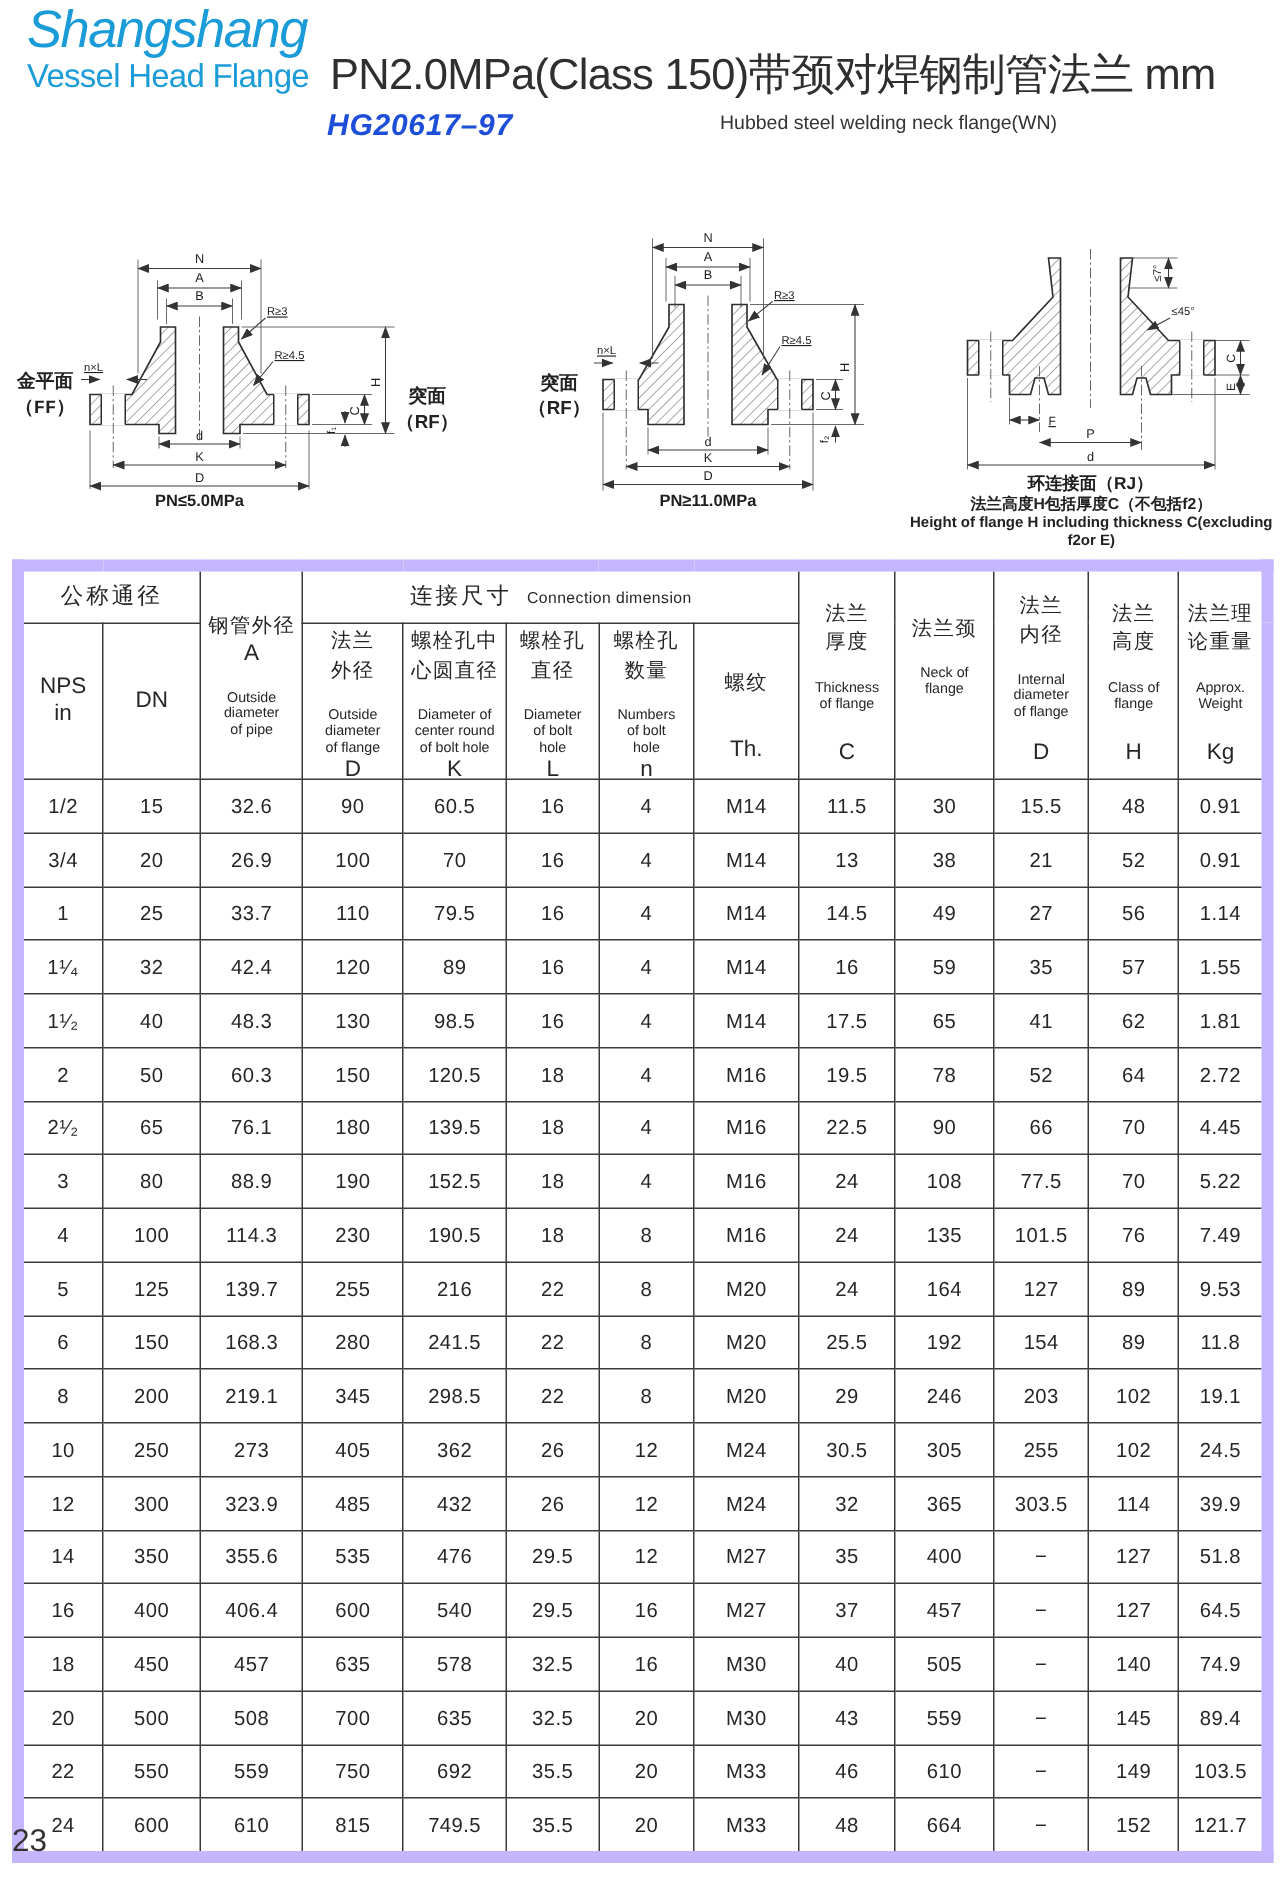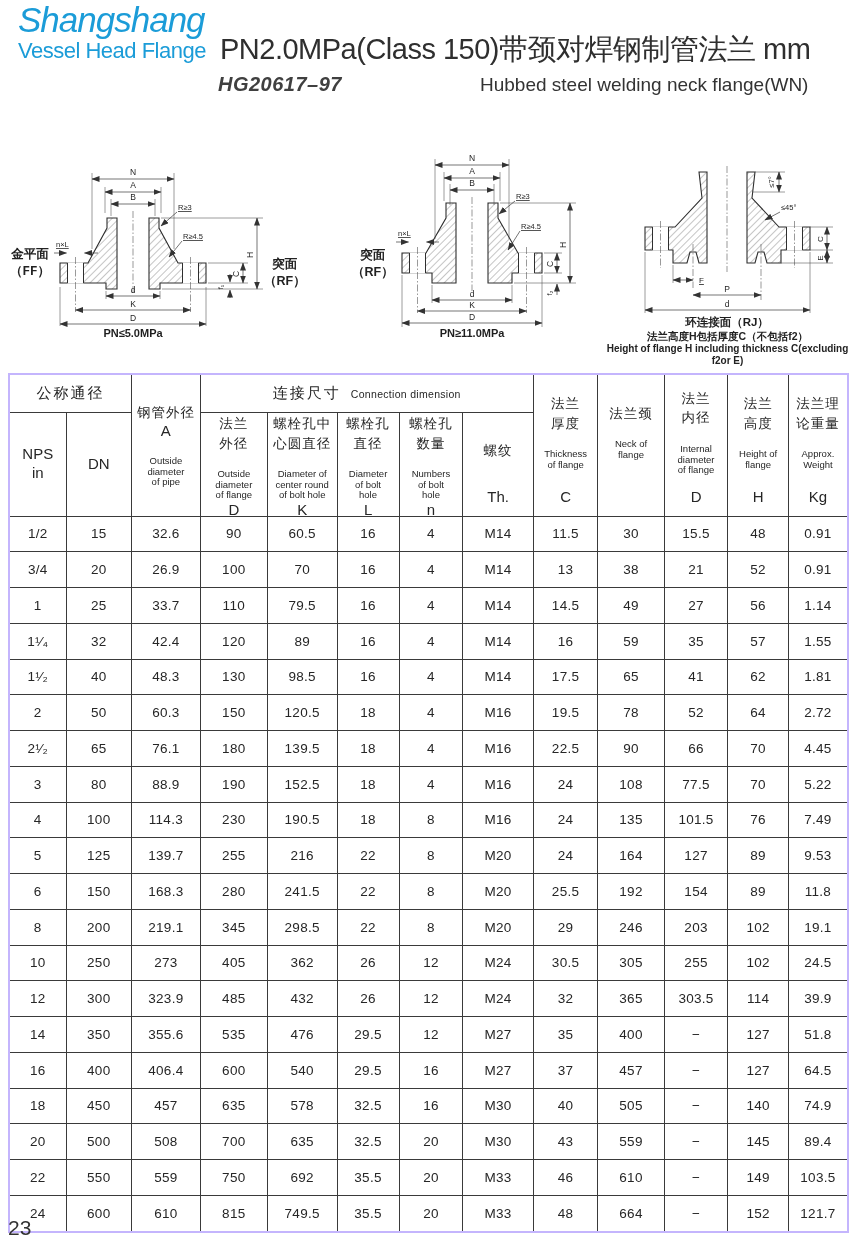--- a/index.html
+++ b/index.html
@@ -3,34 +3,34 @@
 <meta charset="utf-8">
 <style>
   html,body{margin:0;padding:0;background:#ffffff;}
   .page{position:relative;width:857px;height:1252px;background:#fff;font-family:"Liberation Sans",sans-serif;color:#222;overflow:hidden;}
 
   
   .logo{position:absolute;left:18px;top:2px;color:#1b9cd8;}
   .logo-line1{font-size:35px;font-weight:normal;font-style:italic;letter-spacing:-1px;line-height:1.05;}
   .logo-line2{font-size:22px;font-weight:500;letter-spacing:-0.5px;line-height:1.1;}
   .doc-title{position:absolute;left:220px;top:30px;font-size:29px;color:#2f2f2f;letter-spacing:-0.5px;white-space:nowrap;}
-  .doc-standard{position:absolute;left:218px;top:73px;font-size:20px;font-weight:bold;font-style:italic;color:#404040;letter-spacing:0.5px;}
-  .doc-subtitle{position:absolute;left:480px;top:74px;font-size:19px;color:#333;white-space:nowrap;}
+  .doc-standard{position:absolute;left:218px;top:73px;font-size:20px;font-weight:bold;font-style:italic;color:#1d4ed8;letter-spacing:0.5px;}
+  .doc-subtitle{position:absolute;left:480px;top:74px;font-size:13px;color:#333;white-space:nowrap;}
 
   
   svg text{font-family:"Liberation Sans",sans-serif;fill:#1e1e1e;}
   .face-label{position:absolute;font-size:12.5px;font-weight:bold;color:#222;text-align:center;line-height:1.35;}
   .drawing-note{position:absolute;left:598px;top:330px;width:259px;text-align:center;font-weight:bold;color:#222;}
   .drawing-note .note-cn{font-size:10.5px;line-height:1.2;}
   .drawing-note .note-en{font-size:10px;line-height:1.2;}
 
   
   table.spec{position:absolute;left:8px;top:373px;width:841px;border-collapse:collapse;table-layout:fixed;}
   table.spec th,table.spec td{border:1px solid #3a3a3a;text-align:center;vertical-align:middle;padding:0;font-weight:normal;color:#262626;}
-  table.spec{border:2px solid #c4b5fd;}
+  table.spec{border:8px solid #c4b5fd;}
   table.spec td{font-size:13.5px;height:34.75px;letter-spacing:0.3px;}
   .grp{font-size:15px;letter-spacing:2px;}
   .grp-en{font-size:10.5px;letter-spacing:0.3px;margin-left:10px;}
   .nps{font-size:15px;white-space:pre-line;line-height:1.25;}
   .hc{display:flex;flex-direction:column;align-items:center;height:100px;}
   .hc-tall{height:138px;}
   .hc-mid{flex:1;display:flex;flex-direction:column;justify-content:center;align-items:center;}
   .cn{font-size:13.5px;letter-spacing:1px;white-space:pre-line;line-height:1.45;}
   .en{font-size:9.5px;white-space:pre-line;line-height:1.12;margin-top:16px;}
   .sym{height:26px;font-size:15px;}
@@ -335,21 +335,21 @@
 of flange</div>
           </div>
               <div class="sym">D</div>
             </div>
         </th>
         <th rowspan="2">
           <div class="hc hc-tall">
               <div class="hc-mid">
             <div class="cn">法兰
 高度</div>
-            <div class="en">Height of
+            <div class="en">Class of
 flange</div>
           </div>
               <div class="sym">H</div>
             </div>
         </th>
         <th rowspan="2">
           <div class="hc hc-tall">
               <div class="hc-mid">
             <div class="cn">法兰理
 论重量</div>

